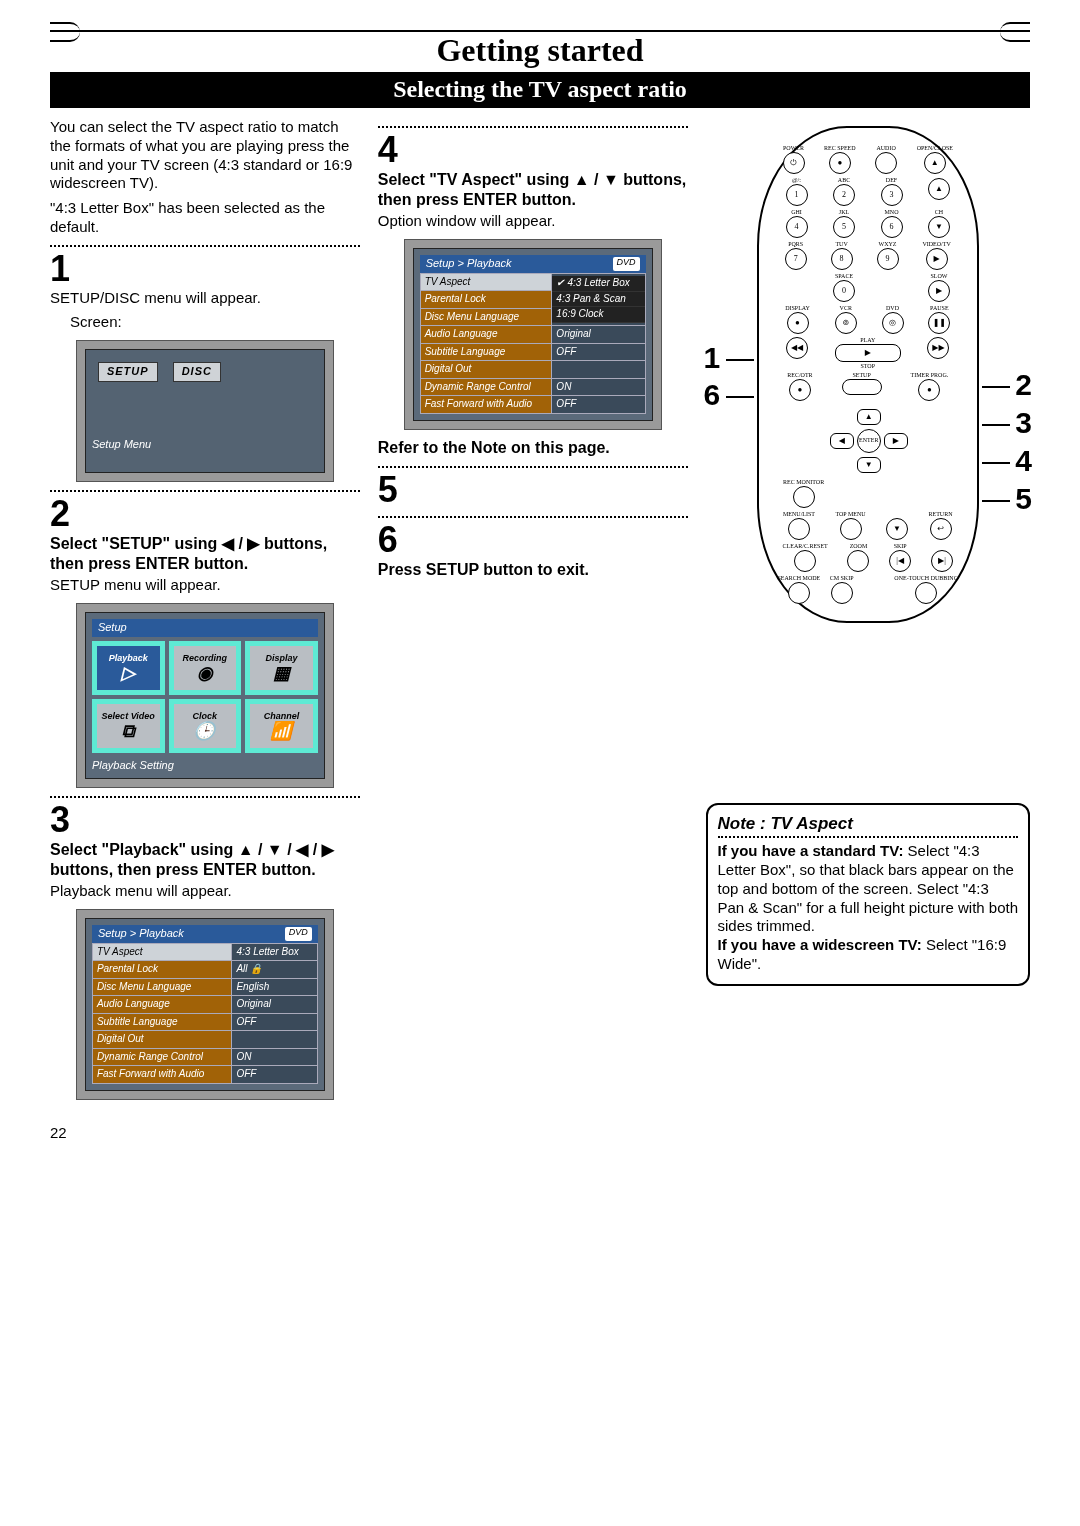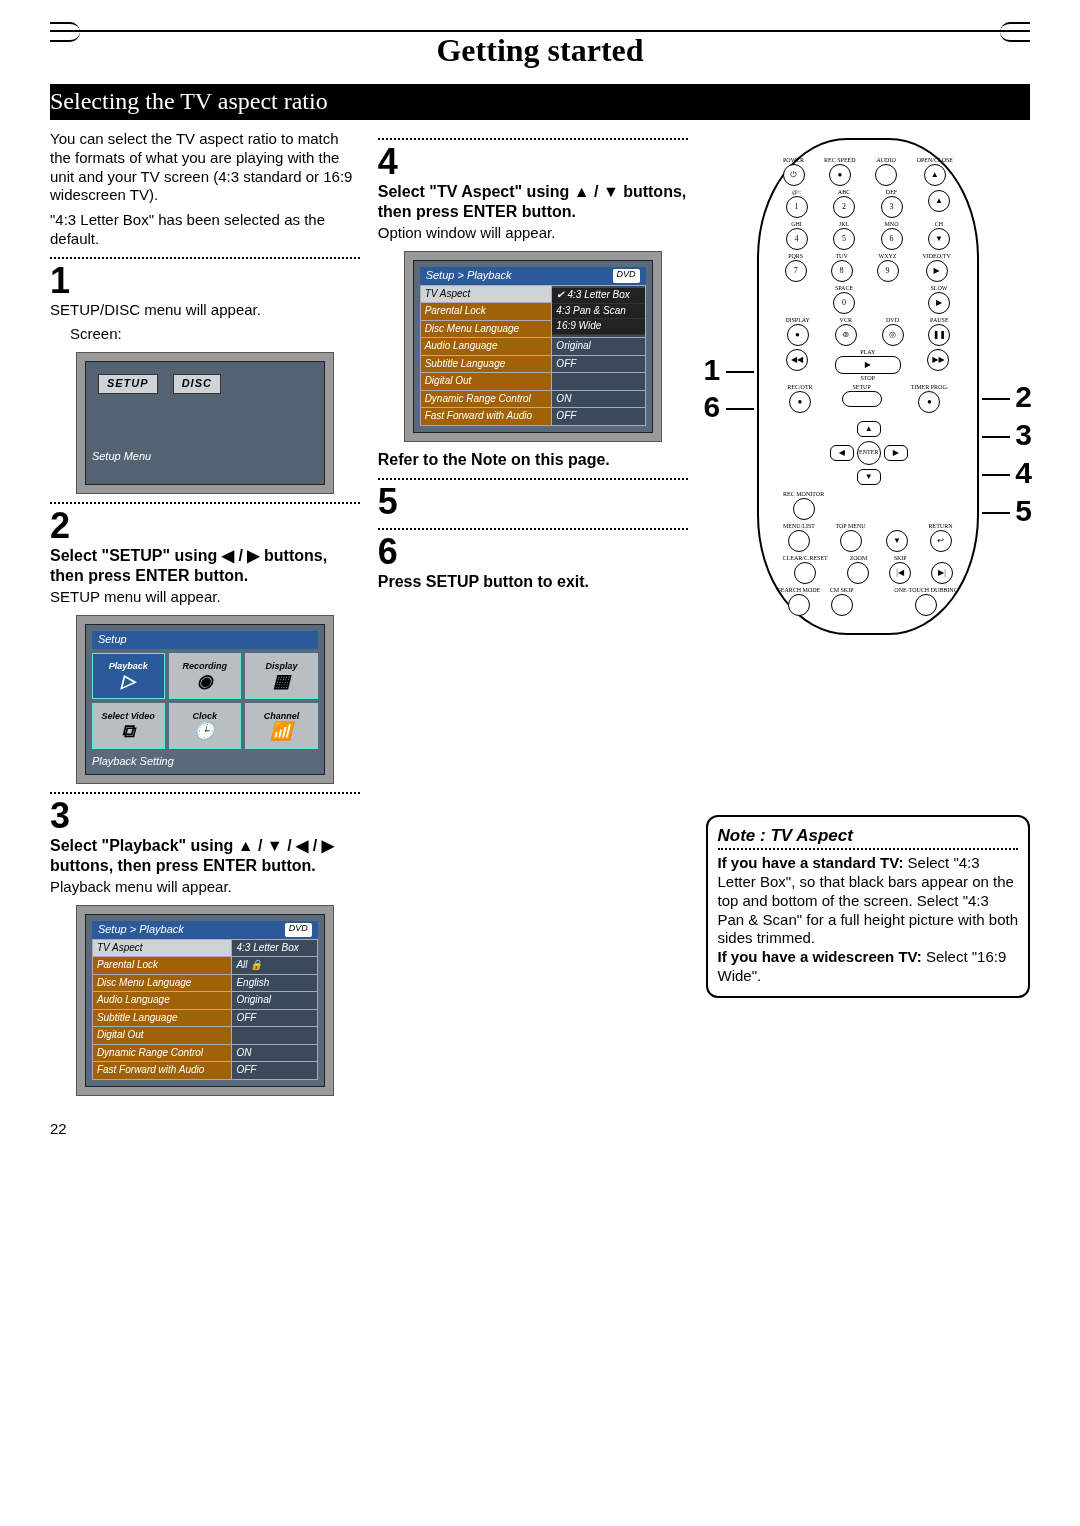--- a/index.html
+++ b/index.html
@@ -28,28 +28,29 @@
     content:""; position:absolute; inset:0;
     border-top:2px solid #000; border-bottom:2px solid #000;
     border-radius: 0 10px 10px 0;
   }
   .deco-right::before { border-radius: 10px 0 0 10px; }
   .chapter-title {
     font-family: Georgia, "Times New Roman", serif;
     font-weight: bold;
     font-size: 32px;
     margin: -2px 0 0 0;
-    padding: 0 0 14px 0;
+    padding: 0 0 2px 0;
   }
   .section-title-bar {
     background: #000;
     color: #fff;
     font-family: Georgia, "Times New Roman", serif;
-    font-weight: normal;
+    font-weight: bold;
     font-size: 24px;
+    text-align: center;
     padding: 2px 0 4px 0;
     margin: 0 0 10px 0;
   }
   .columns {
     display: flex;
     gap: 18px;
   }
   .col { flex: 1 1 0; min-width: 0; }
   .col-left, .col-mid { flex: 1.05; }
   .col-right { flex: 1.1; position: relative; }
@@ -90,21 +91,21 @@
   .osd .osd-inner { background:#5b6a7a; border:1px solid #222; padding:6px;font-style:italic; }
   .osd-setup .osd-inner { background:#546372; min-height:110px; position:relative; }
   .osd-setup .setup-btn, .osd-setup .disc-btn {
     display:inline-block; background:#cfd3d7; color:#000; font-weight:bold;
     padding:2px 8px; border:1px solid #333; margin:6px 6px 10px 6px;
     font-size:11px; letter-spacing:1px;
   }
   .osd-caption { margin-top:6px; color:#fff; font-size:11px; }
   .osd-setup2 .grid { display:grid; grid-template-columns:repeat(3,1fr); gap:4px; }
   .osd-setup2 .cell {
-    background:#b9bec3; border:1px solid #5eead4; height:44px; color:#000;
+    background:#b9bec3; border:5px solid #5eead4; height:44px; color:#000;
     display:flex; flex-direction:column; align-items:center; justify-content:center;
     font-size:9px; font-weight:bold;
   }
   .osd-setup2 .cell.sel { background:#2a5a9a; color:#fff; }
   .osd-setup2 .cell .ic { font-size:18px; line-height:1; }
   .osd-setup2 .hdr { background:#2a5a9a; color:#fff; padding:2px 6px; font-size:11px; margin-bottom:4px; }
   .osd-table .hdr2 { display:flex; justify-content:space-between; background:#2a5a9a; color:#fff; padding:2px 6px; font-size:11px; }
   .osd-table .hdr2 .dvd-badge { background:#fff; color:#000; padding:0 4px; font-size:9px; border-radius:2px; }
   .osd-table table { width:100%; border-collapse:collapse; font-size:10px; color:#fff; }
   .osd-table td { border:1px solid #aab; padding:2px 4px; }
@@ -178,21 +179,21 @@
     <span class="deco-left"></span>
     <div class="chapter-title">Getting started</div>
     <span class="deco-right"></span>
   </div>
   <div class="section-title-bar">Selecting the TV aspect ratio</div>
 </div>
 
 <div class="columns">
 
   <div class="col col-left">
-    <p class="instr-body">You can select the TV aspect ratio to match the formats of what you are playing with the unit and your TV screen (4:3 standard or 16:9 widescreen TV).</p>
+    <p class="instr-body">You can select the TV aspect ratio to match the formats of what you are playing press the unit and your TV screen (4:3 standard or 16:9 widescreen TV).</p>
     <p class="instr-body">"4:3 Letter Box" has been select­ed as the default.</p>
 
     <hr class="dotted-sep">
     <div class="step-num">1</div>
     <div class="instr-body">SETUP/DISC menu will appear.</div>
     <div class="screen-label">Screen:</div>
 
     <div class="osd osd-setup">
       <div class="osd-inner">
         <span class="setup-btn">SETUP</span>
@@ -304,21 +305,21 @@
           <span class="dvd-badge">DVD</span>
         </div>
         <table>
           <tbody>
               <tr>
             <td class="k sel">TV Aspect</td>
             <td class="v" rowspan="3" style="padding:0">
               <div class="opt-list">
                 <div class="opt sel2">4:3 Letter Box</div>
                 <div class="opt">4:3 Pan &amp; Scan</div>
-                <div class="opt">16:9 Wide</div>
+                <div class="opt">16:9 Clock</div>
               </div>
             </td>
           </tr>
           <tr>
                 <td class="k">Parental Lock</td>
               </tr>
           <tr>
                 <td class="k">Disc Menu Language</td>
               </tr>
           <tr>

